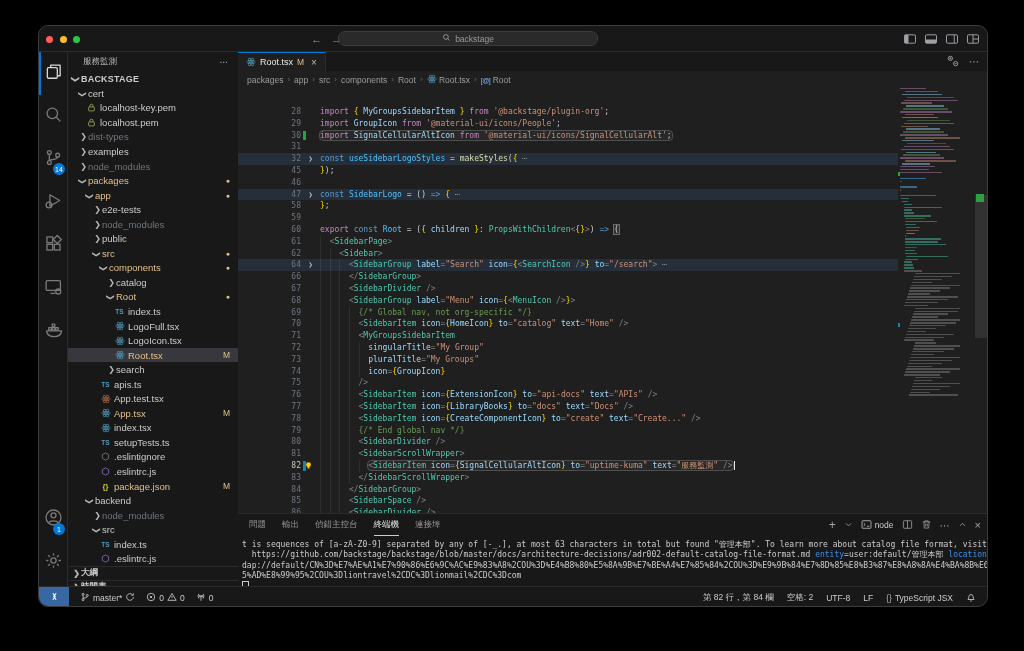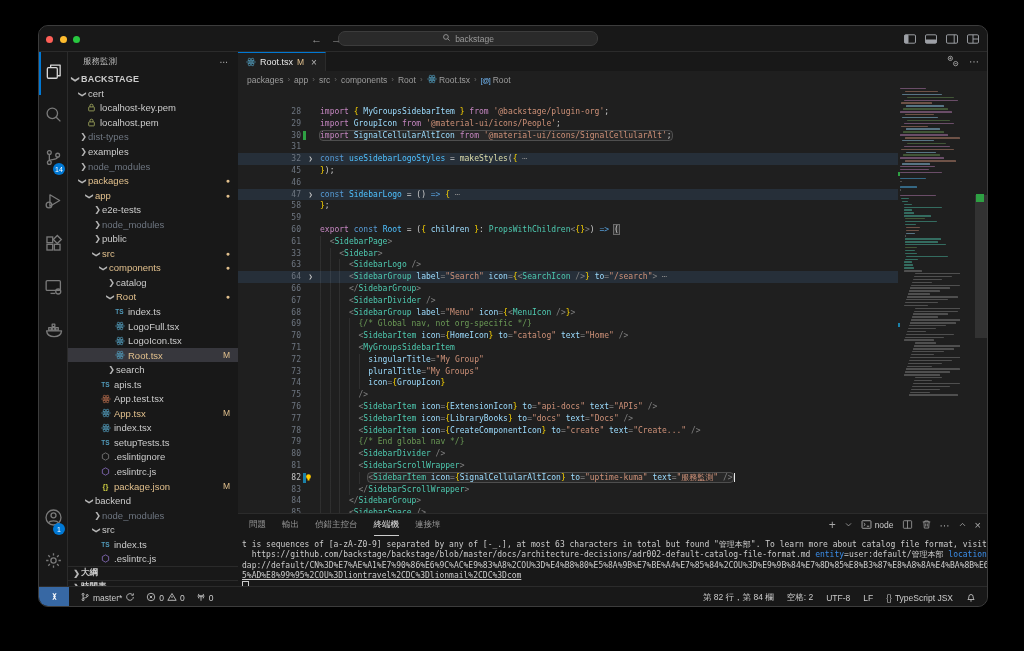--- a/index.html
+++ b/index.html
@@ -497,22 +497,21 @@
         <div class="cl"><span class="gmark" style="background:#2ea043"></span><span class="num">30</span><span class="glyph"></span><span class="txt"><span class="hlbox"><span style="color:#C586C0">import </span><span style="color:#9CDCFE">SignalCellularAltIcon</span><span style="color:#C586C0"> from </span><span style="color:#CE9178">'@material-ui/icons/SignalCellularAlt'</span><span style="color:#CCCCCC">;</span></span></span></div>
         <div class="cl"><span class="num">31</span><span class="glyph"></span><span class="txt"></span></div>
         <div class="cl foldbg"><span class="num">32</span><span class="glyph"><span style="font-size:7px">❯</span></span><span class="txt"><span style="color:#569CD6">const </span><span style="color:#4FC1FF">useSidebarLogoStyles</span><span style="color:#CCCCCC"> = </span><span style="color:#DCDCAA">makeStyles</span><span style="color:#CCCCCC">(</span><span style="color:#FFD700">{</span><span style="color:#8a8a8a"> ⋯ </span></span></div>
         <div class="cl"><span class="num">45</span><span class="glyph"></span><span class="txt"><span style="color:#FFD700">}</span><span style="color:#CCCCCC">);</span></span></div>
         <div class="cl"><span class="num">46</span><span class="glyph"></span><span class="txt"></span></div>
         <div class="cl foldbg"><span class="num">47</span><span class="glyph"><span style="font-size:7px">❯</span></span><span class="txt"><span style="color:#569CD6">const </span><span style="color:#4FC1FF">SidebarLogo</span><span style="color:#CCCCCC"> = () </span><span style="color:#569CD6">=&gt;</span><span style="color:#CCCCCC"> </span><span style="color:#FFD700">{</span><span style="color:#8a8a8a"> ⋯ </span></span></div>
         <div class="cl"><span class="num">58</span><span class="glyph"></span><span class="txt"><span style="color:#FFD700">}</span><span style="color:#CCCCCC">;</span></span></div>
         <div class="cl"><span class="num">59</span><span class="glyph"></span><span class="txt"></span></div>
         <div class="cl"><span class="num">60</span><span class="glyph"></span><span class="txt"><span style="color:#C586C0">export </span><span style="color:#569CD6">const </span><span style="color:#4FC1FF">Root</span><span style="color:#CCCCCC"> = (</span><span style="color:#FFD700">{</span><span style="color:#9CDCFE"> children </span><span style="color:#FFD700">}</span><span style="color:#CCCCCC">: </span><span style="color:#4EC9B0">PropsWithChildren</span><span style="color:#808080">&lt;</span><span style="color:#FFD700">{}</span><span style="color:#808080">&gt;</span><span style="color:#CCCCCC">) </span><span style="color:#569CD6">=&gt;</span><span style="color:#CCCCCC"> </span><span class="bmatch" style="color:#d4d4d4">(</span></span></div>
         <div class="cl"><span class="num">61</span><span class="glyph"></span><span class="txt"><span class="indent" style="width:9.63px"></span><span style="color:#808080">&lt;</span><span style="color:#4EC9B0">SidebarPage</span><span style="color:#808080">&gt;</span></span></div>
-        <div class="cl"><span class="num">33</span><span class="glyph"></span><span class="txt"><span class="indent" style="width:19.26px"></span><span style="color:#808080">&lt;</span><span style="color:#4EC9B0">Sidebar</span><span style="color:#808080">&gt;</span></span></div>
-        <div class="cl"><span class="num">63</span><span class="glyph"></span><span class="txt"><span class="indent" style="width:28.90px"></span><span style="color:#808080">&lt;</span><span style="color:#4EC9B0">SidebarLogo</span><span style="color:#808080"> /&gt;</span></span></div>
+        <div class="cl"><span class="num">62</span><span class="glyph"></span><span class="txt"><span class="indent" style="width:19.26px"></span><span style="color:#808080">&lt;</span><span style="color:#4EC9B0">Sidebar</span><span style="color:#808080">&gt;</span></span></div>
         <div class="cl foldbg"><span class="num">64</span><span class="glyph"><span style="font-size:7px">❯</span></span><span class="txt"><span class="indent" style="width:28.90px"></span><span style="color:#808080">&lt;</span><span style="color:#4EC9B0">SidebarGroup</span><span style="color:#9CDCFE"> label</span><span style="color:#808080">=</span><span style="color:#CE9178">"Search"</span><span style="color:#9CDCFE"> icon</span><span style="color:#808080">=</span><span style="color:#FFD700">{</span><span style="color:#808080">&lt;</span><span style="color:#4EC9B0">SearchIcon</span><span style="color:#808080"> /&gt;</span><span style="color:#FFD700">}</span><span style="color:#9CDCFE"> to</span><span style="color:#808080">=</span><span style="color:#CE9178">"/search"</span><span style="color:#808080">&gt;</span><span style="color:#8a8a8a"> ⋯ </span></span></div>
         <div class="cl"><span class="num">66</span><span class="glyph"></span><span class="txt"><span class="indent" style="width:28.90px"></span><span style="color:#808080">&lt;/</span><span style="color:#4EC9B0">SidebarGroup</span><span style="color:#808080">&gt;</span></span></div>
         <div class="cl"><span class="num">67</span><span class="glyph"></span><span class="txt"><span class="indent" style="width:28.90px"></span><span style="color:#808080">&lt;</span><span style="color:#4EC9B0">SidebarDivider</span><span style="color:#808080"> /&gt;</span></span></div>
         <div class="cl"><span class="num">68</span><span class="glyph"></span><span class="txt"><span class="indent" style="width:28.90px"></span><span style="color:#808080">&lt;</span><span style="color:#4EC9B0">SidebarGroup</span><span style="color:#9CDCFE"> label</span><span style="color:#808080">=</span><span style="color:#CE9178">"Menu"</span><span style="color:#9CDCFE"> icon</span><span style="color:#808080">=</span><span style="color:#FFD700">{</span><span style="color:#808080">&lt;</span><span style="color:#4EC9B0">MenuIcon</span><span style="color:#808080"> /&gt;</span><span style="color:#FFD700">}</span><span style="color:#808080">&gt;</span></span></div>
         <div class="cl"><span class="num">69</span><span class="glyph"></span><span class="txt"><span class="indent" style="width:38.53px"></span><span style="color:#6A9955">{/* Global nav, not org-specific */}</span></span></div>
         <div class="cl"><span class="num">70</span><span class="glyph"></span><span class="txt"><span class="indent" style="width:38.53px"></span><span style="color:#808080">&lt;</span><span style="color:#4EC9B0">SidebarItem</span><span style="color:#9CDCFE"> icon</span><span style="color:#808080">=</span><span style="color:#FFD700">{</span><span style="color:#9CDCFE">HomeIcon</span><span style="color:#FFD700">}</span><span style="color:#9CDCFE"> to</span><span style="color:#808080">=</span><span style="color:#CE9178">"catalog"</span><span style="color:#9CDCFE"> text</span><span style="color:#808080">=</span><span style="color:#CE9178">"Home"</span><span style="color:#808080"> /&gt;</span></span></div>
         <div class="cl"><span class="num">71</span><span class="glyph"></span><span class="txt"><span class="indent" style="width:38.53px"></span><span style="color:#808080">&lt;</span><span style="color:#4EC9B0">MyGroupsSidebarItem</span></span></div>
         <div class="cl"><span class="num">72</span><span class="glyph"></span><span class="txt"><span class="indent" style="width:48.16px"></span><span style="color:#9CDCFE">singularTitle</span><span style="color:#808080">=</span><span style="color:#CE9178">"My Group"</span></span></div>
         <div class="cl"><span class="num">73</span><span class="glyph"></span><span class="txt"><span class="indent" style="width:48.16px"></span><span style="color:#9CDCFE">pluralTitle</span><span style="color:#808080">=</span><span style="color:#CE9178">"My Groups"</span></span></div>
         <div class="cl"><span class="num">74</span><span class="glyph"></span><span class="txt"><span class="indent" style="width:48.16px"></span><span style="color:#9CDCFE">icon</span><span style="color:#808080">=</span><span style="color:#FFD700">{</span><span style="color:#9CDCFE">GroupIcon</span><span style="color:#FFD700">}</span></span></div>
@@ -676,21 +675,21 @@
         <span>⋯</span>
         <span><svg viewBox="0 0 16 16" width="9" height="9" fill="none" stroke="currentColor" stroke-width="1.4">
               <path d="M3.5 10.5L8 6l4.5 4.5"></path>
             </svg></span>
         <span style="font-size:11px">×</span>
       </div>
       <div class="term" id="term">
           <div class="trm"><span style="color: rgb(204, 204, 204);">t is sequences of [a-zA-Z0-9] separated by any of [-_.], at most 63 characters in total but found "管理本部". To learn more about catalog file format, visit:</span></div>
           <div class="trm"><span style="color: rgb(204, 204, 204);">  https://github.com/backstage/backstage/blob/master/docs/architecture-decisions/adr002-default-catalog-file-format.md </span><span style="color: rgb(59, 142, 234);">entity</span><span style="color: rgb(204, 204, 204);">=user:default/管理本部 </span><span style="color: rgb(59, 142, 234);">location</span><span style="color: rgb(204, 204, 204);">=l</span></div>
           <div class="trm"><span style="color: rgb(204, 204, 204);">dap://default/CN%3D%E7%AE%A1%E7%90%86%E6%9C%AC%E9%83%A8%2COU%3D%E4%B8%80%E5%8A%9B%E7%BE%A4%E7%85%84%2COU%3D%E9%9B%84%E7%8D%85%E8%B3%87%E8%A8%8A%E4%BA%8B%E6%A</span></div>
-          <div class="trm"><span style="color: rgb(204, 204, 204); text-decoration: underline;">5%AD%E8%99%95%2COU%3Dliontravel%2CDC%3Dlionmail%2CDC%3Dcom</span></div>
+          <div class="trm"><span style="color: rgb(204, 204, 204);">5%AD%E8%99%95%2COU%3Dliontravel%2CDC%3Dlionmail%2CDC%3Dcom</span></div>
           <div class="trm"><span class="hollow"></span></div>
         </div>
     </div>
   </div>
 
   <div class="status">
     <div class="remote">
       <span><svg viewBox="0 0 12 12" width="11" height="11" fill="none" stroke="#fff" stroke-width="1.2">
             <path d="M4.2 2.5L6.8 6 4.2 9.5M7.8 2.5L5.2 6l2.6 3.5"></path>
           </svg></span>

